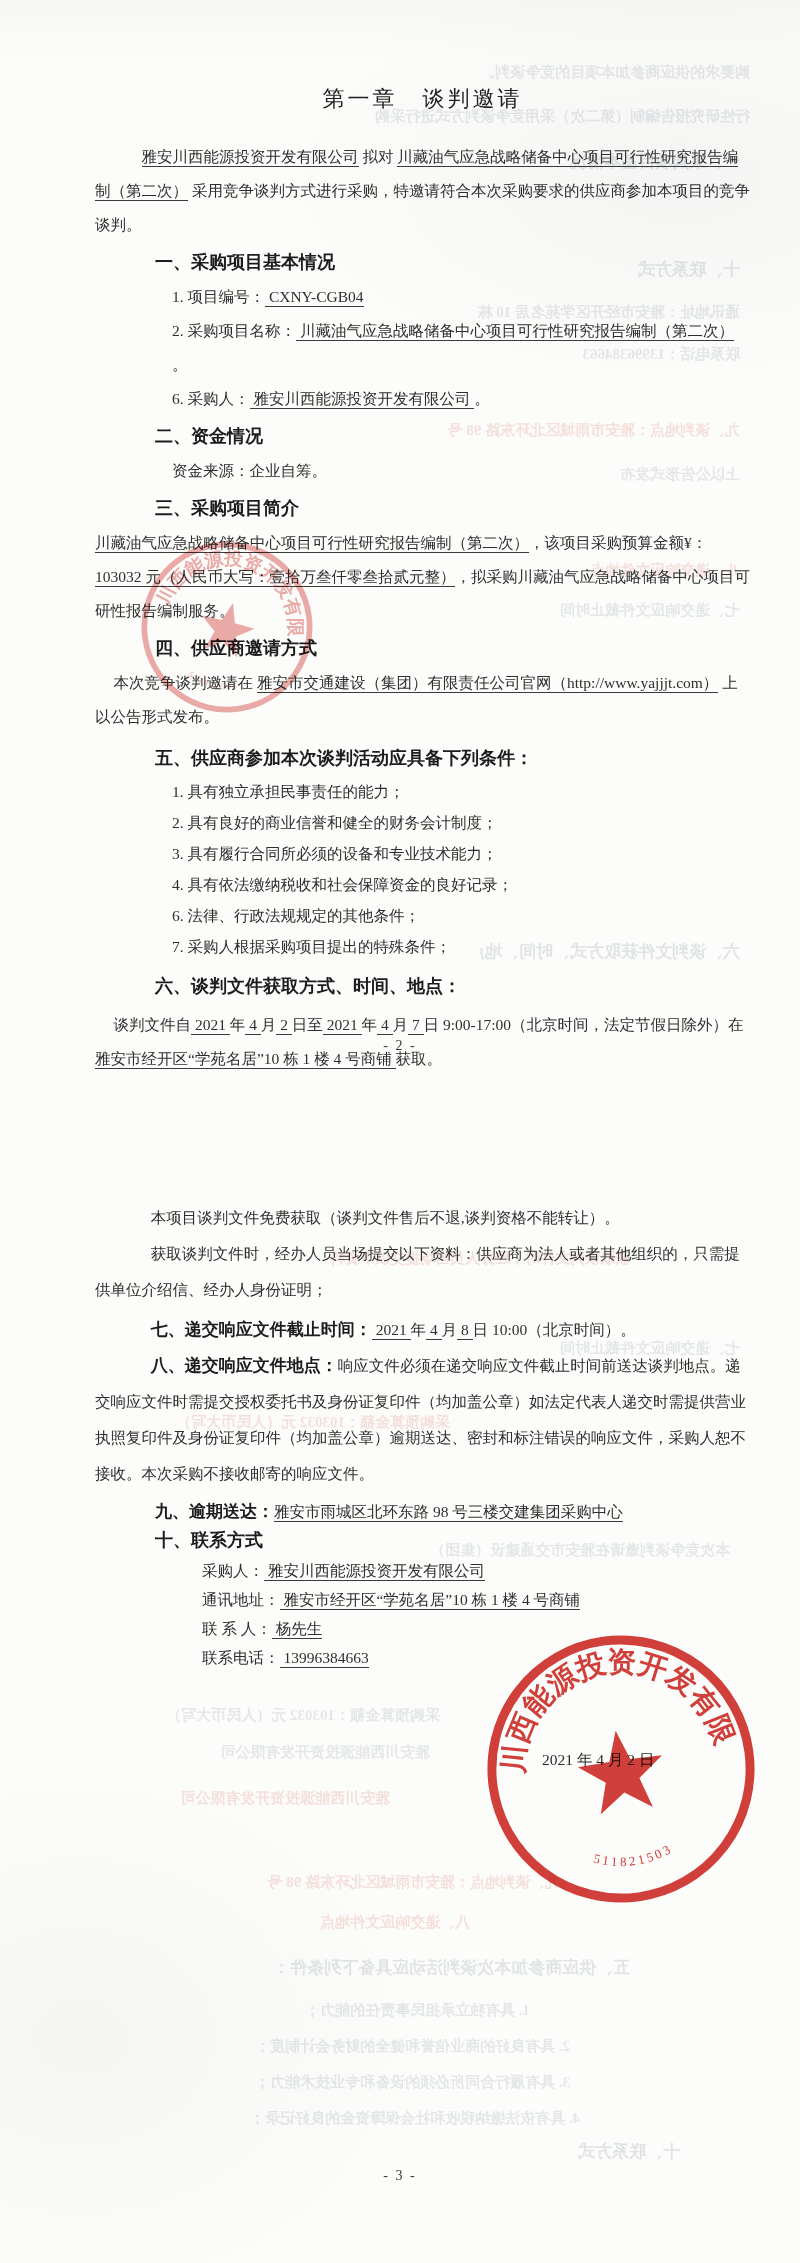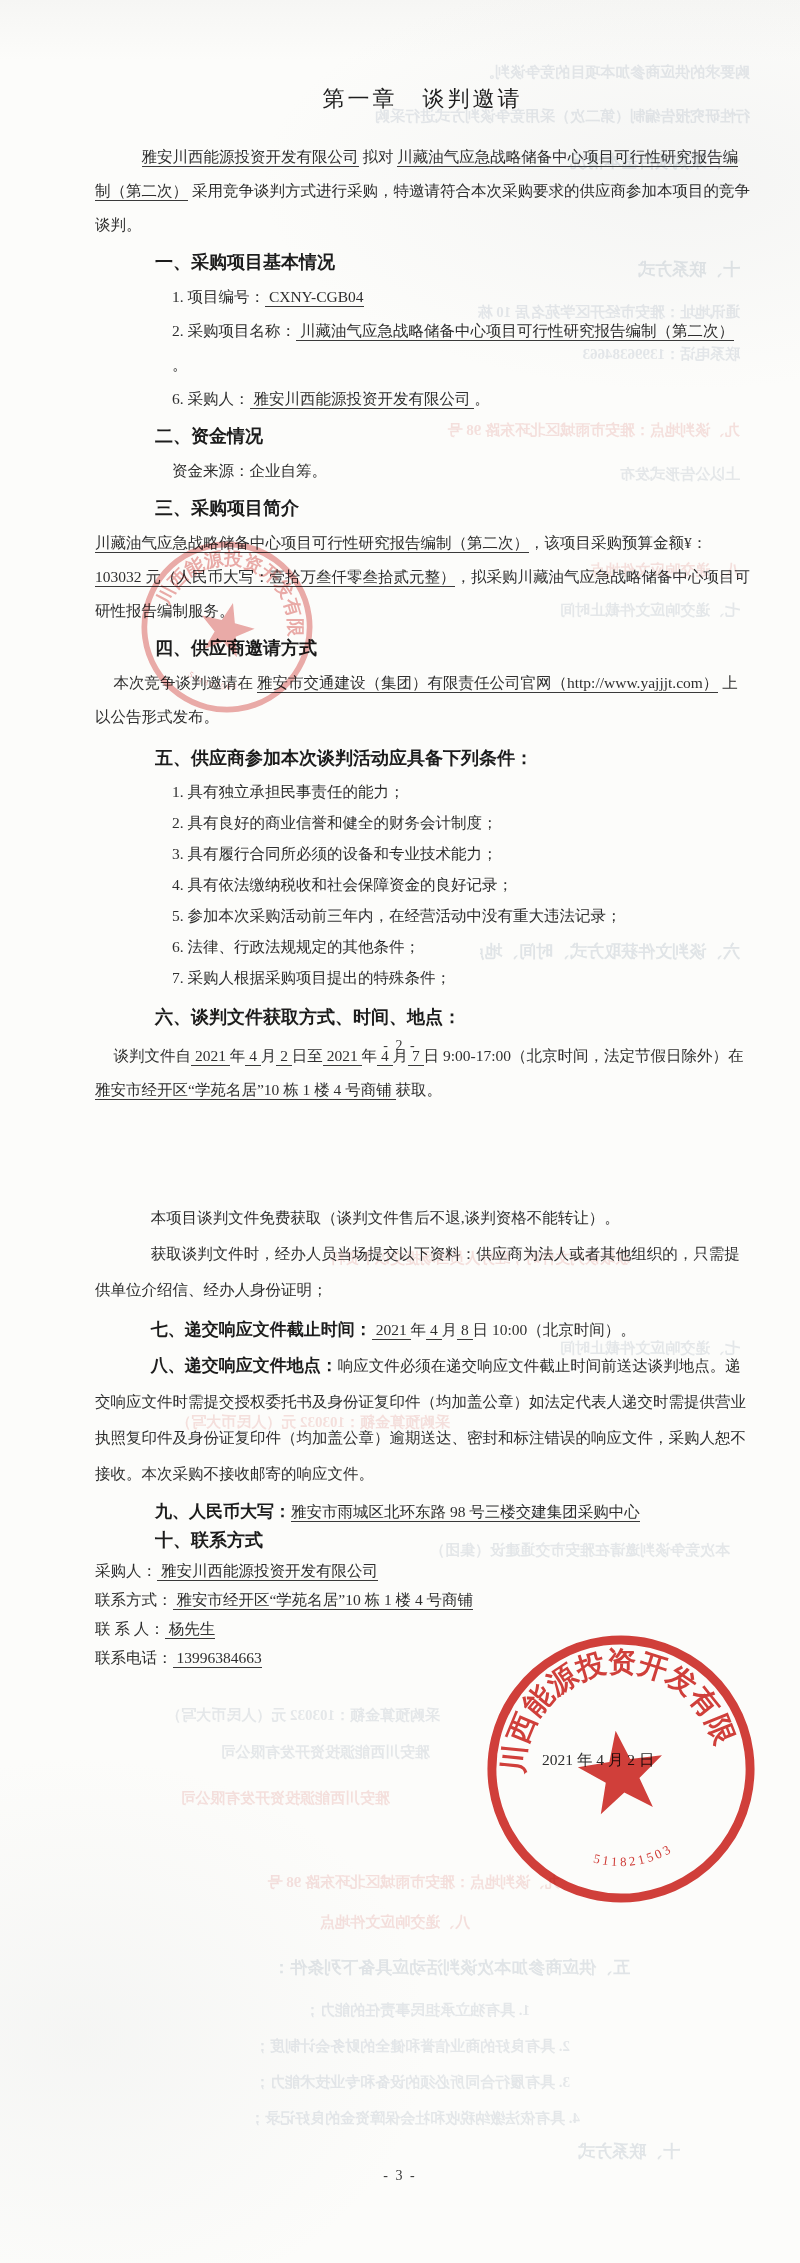--- a/index.html
+++ b/index.html
@@ -22,21 +22,21 @@
   .ind1{text-indent:1.2em;}
   .ind4{text-indent:3.6em;}
   .h{font-family:"Liberation Sans","DejaVu Sans",sans-serif;font-weight:700;
      font-size:18px;color:#1c1c1c;line-height:32px;margin:4px 0 2px 60px;}
   .h5{margin-top:8px;}
   .hl{font-family:"Liberation Sans","DejaVu Sans",sans-serif;font-weight:700;
       font-size:17px;color:#1c1c1c;}
   .item{margin-left:77px;}
   .cond{margin-left:77px;line-height:31px;}
   .tight{line-height:28px;}
-  .contact{line-height:29px;}
+  .contact{margin-left:107px;line-height:29px;}
   .u{border-bottom:1.4px solid #3a3a3a;padding-bottom:1px;}
   .pagenum{position:absolute;left:0;width:800px;text-align:center;
            font-size:14px;color:#383838;letter-spacing:2px;}
   .pn2{top:1038px;}
   .pn3{top:2168px;}
   .issue-date{position:absolute;left:498px;top:1750px;font-size:15.5px;color:#2b2b2b;z-index:1;padding-left:44px;}
   .stamp{position:absolute;mix-blend-mode:multiply;z-index:2;}
   .stamp-big{left:482px;top:1630px;width:278px;height:278px;opacity:.92;transform:rotate(-8deg);}
   .stamp-small{left:138px;top:538px;width:178px;height:178px;opacity:.40;transform:rotate(14deg);}
   .g{position:absolute;transform:scaleX(-1);color:rgba(94,114,142,.15);
@@ -94,41 +94,40 @@
   <p class="para"><span class="u">川藏油气应急战略储备中心项目可行性研究报告编制（第二次）</span><span>，该项目采购预算金额¥：</span><span class="u">103032 元（人民币大写：壹拾万叁仟零叁拾贰元整）</span><span>，拟采购川藏油气应急战略储备中心项目可研性报告编制服务。</span></p>
 
   <div class="h">四、供应商邀请方式</div>
   <p class="para ind1"><span>本次竞争谈判邀请在 </span><span class="u">雅安市交通建设（集团）有限责任公司官网（http://www.yajjjt.com）</span><span> 上以公告形式发布。</span></p>
 
   <div class="h h5">五、供应商参加本次谈判活动应具备下列条件：</div>
   <div class="cond">1. 具有独立承担民事责任的能力；</div>
   <div class="cond">2. 具有良好的商业信誉和健全的财务会计制度；</div>
   <div class="cond">3. 具有履行合同所必须的设备和专业技术能力；</div>
   <div class="cond">4. 具有依法缴纳税收和社会保障资金的良好记录；</div>
-  <div class="cond">5. 参加本次采购活动前三年内，在经营活动中没有重大违法记录；</div>
   <div class="cond">6. 法律、行政法规规定的其他条件；</div>
   <div class="cond">7. 采购人根据采购项目提出的特殊条件；</div>
 
   <div class="h h5">六、谈判文件获取方式、时间、地点：</div>
   <p class="para ind1" style="margin-top:6px;"><span>谈判文件自</span><span class="u"> 2021 </span><span>年</span><span class="u"> 4 </span><span>月</span><span class="u"> 2 </span><span>日至</span><span class="u"> 2021 </span><span>年</span><span class="u"> 4 </span><span>月</span><span class="u"> 7 </span><span>日 9:00-17:00（北京时间，法定节假日除外）在</span><span class="u"> 雅安市经开区“学苑名居”10 栋 1 楼 4 号商铺 </span><span>获取。</span></p>
 </div>
 
 <div class="pagenum pn2">- 2 -</div>
 
 <div class="page page2">
   <p class="para ind4">本项目谈判文件免费获取（谈判文件售后不退,谈判资格不能转让）。</p>
   <p class="para ind4">获取谈判文件时，经办人员当场提交以下资料：供应商为法人或者其他组织的，只需提供单位介绍信、经办人身份证明；</p>
 
   <p class="para" style="margin-top:4px;text-indent:3.6em;"><span class="hl">七、递交响应文件截止时间：</span><span class="u"> 2021 </span><span>年</span><span class="u"> 4 </span><span>月</span><span class="u"> 8 </span><span>日 10:00（北京时间）。</span></p>
   <p class="para" style="text-indent:3.6em;"><span class="hl">八、递交响应文件地点：</span><span>响应文件必须在递交响应文件截止时间前送达谈判地点。递交响应文件时需提交授权委托书及身份证复印件（均加盖公章）如法定代表人递交时需提供营业执照复印件及身份证复印件（均加盖公章）逾期送达、密封和标注错误的响应文件，采购人恕不接收。本次采购不接收邮寄的响应文件。</span></p>
 
-  <div class="tight" style="margin-left:60px;margin-top:6px;"><span class="hl">九、人民币大写：</span><span class="u">雅安市雨城区北环东路 98 号三楼交建集团采购中心</span></div>
+  <div class="tight" style="margin-left:60px;margin-top:6px;"><span class="hl">九、逾期送达：</span><span class="u">雅安市雨城区北环东路 98 号三楼交建集团采购中心</span></div>
   <div class="h tight" style="margin:0 0 2px 60px;">十、联系方式</div>
   <div class="contact"><span>采购人：</span><span class="u"> 雅安川西能源投资开发有限公司 </span></div>
-  <div class="contact"><span>联系方式：</span><span class="u"> 雅安市经开区“学苑名居”10 栋 1 楼 4 号商铺 </span></div>
+  <div class="contact"><span>通讯地址：</span><span class="u"> 雅安市经开区“学苑名居”10 栋 1 楼 4 号商铺 </span></div>
   <div class="contact"><span>联 系 人：</span><span class="u"> 杨先生 </span></div>
   <div class="contact"><span>联系电话：</span><span class="u"> 13996384663 </span></div>
 </div>
 
 <div class="issue-date">2021 年 4 月 2 日</div>
 
 <svg class="stamp stamp-small" viewBox="0 0 280 280" style="color: rgb(207, 47, 42);">
   <defs>
     <path id="arcTopS" d="M 42,140 A 98,98 0 1 1 238,140"></path>
     <path id="arcBotS" d="M 56,192 A 100,100 0 0 0 224,192"></path>

